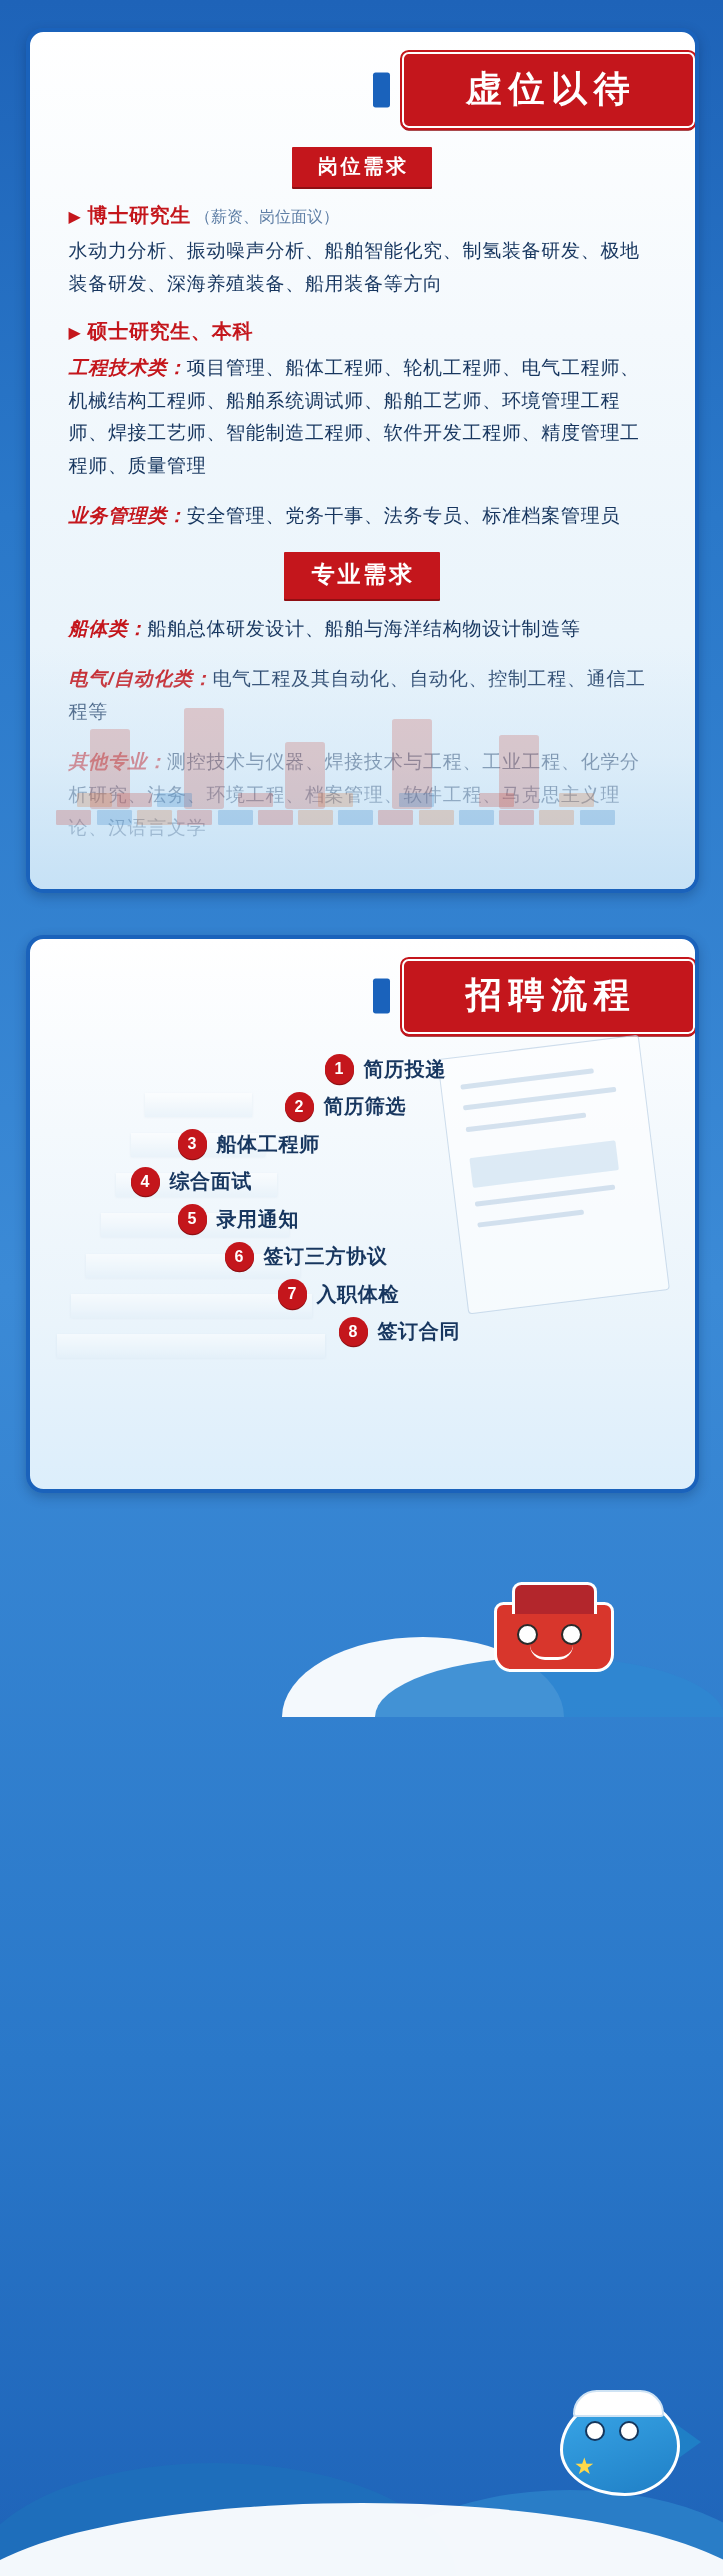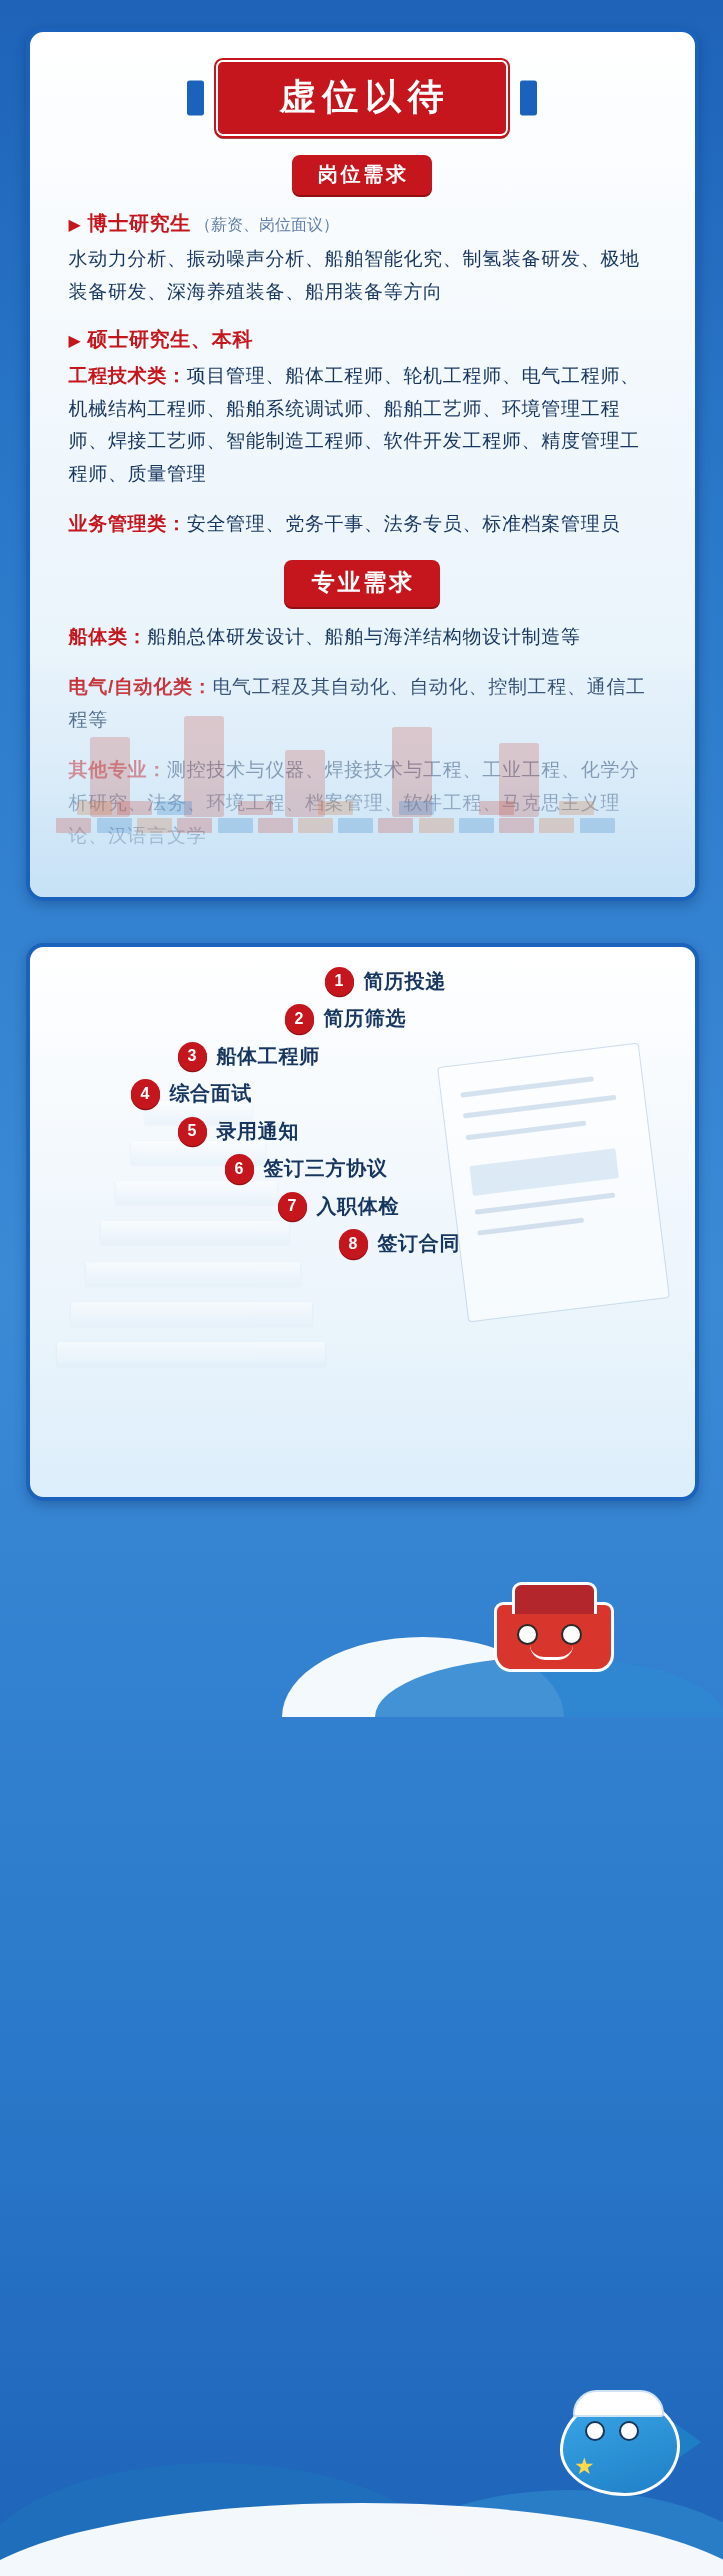--- a/index.html
+++ b/index.html
@@ -37,22 +37,22 @@
   }
   .card-2 {
     margin-top: 42px;
     padding-bottom: 27px;
     min-height: 523px;
   }
 
   
   .main-title-wrap {
     display: flex;
-    justify-content: center;
-    margin-top: 28px;
+    justify-content: flex-end;
+    margin-top: 20px;
     margin-bottom: 17.4px;
   }
   .main-title {
     position: relative;
     background: #c4161c;
     color: #ffffff;
     font-size: 36px;
     font-weight: bold;
     letter-spacing: 6.7px;
     padding: 10.7px 56px 12px 62px;
@@ -80,21 +80,21 @@
     justify-content: center;
     margin: 19px 0 14.7px 0;
   }
   .sec-head {
     background: #c4161c;
     color: #fff;
     font-size: 20px;
     font-weight: bold;
     letter-spacing: 2.7px;
     padding: 6px 23px 7.4px 25.5px;
-    border-radius: 8px;
+    border-radius: 1px;
     box-shadow: 0 2px 0 #8f0f13;
   }
   .sec-head.big {
     font-size: 23px;
     padding: 7.4px 25.5px 8.7px 28px;
   }
 
   .body {
     padding: 0 39px;
     color: #17365f;
@@ -124,20 +124,21 @@
   p.para {
     font-size: 19px;
     line-height: 1.72;
     margin: 6.7px 0 17.4px 0;
     color: #17365f;
     letter-spacing: 0.7px;
   }
   .lbl {
     color: #c4161c;
     font-weight: bold;
+    font-style: italic;
   }
 
   
   .flow {
     margin-top: 20px;
     padding: 0 27px 6.7px 27px;
     position: relative;
     z-index: 3;
   }
   .flow-item {
@@ -525,20 +526,23 @@
     </div>
     <div class="paper-deco">
       <div class="paper-line" style="top:27px;  width:134px;"></div>
       <div class="paper-line" style="top:48px;  width:154px;"></div>
       <div class="paper-line" style="top:70px; width:121px;"></div>
       <div class="paper-line" style="top:101px; width:147px; height:29.5px; background:rgba(120,175,215,0.22);"></div>
       <div class="paper-line" style="top:145px; width:141px;"></div>
       <div class="paper-line" style="top:166px; width:107px;"></div>
     </div>
 
+    <div class="main-title-wrap">
+      <div class="main-title">招聘流程<span class="title-deco-left"></span><span class="title-deco-right"></span></div>
+    </div>
 
     <div class="flow">
       <div class="flow-item" style="margin-left:268px;">
         <span class="num">1</span>
         <span>简历投递</span>
       </div>
       <div class="flow-item" style="margin-left:228px;">
         <span class="num">2</span>
         <span>简历筛选</span>
       </div>

